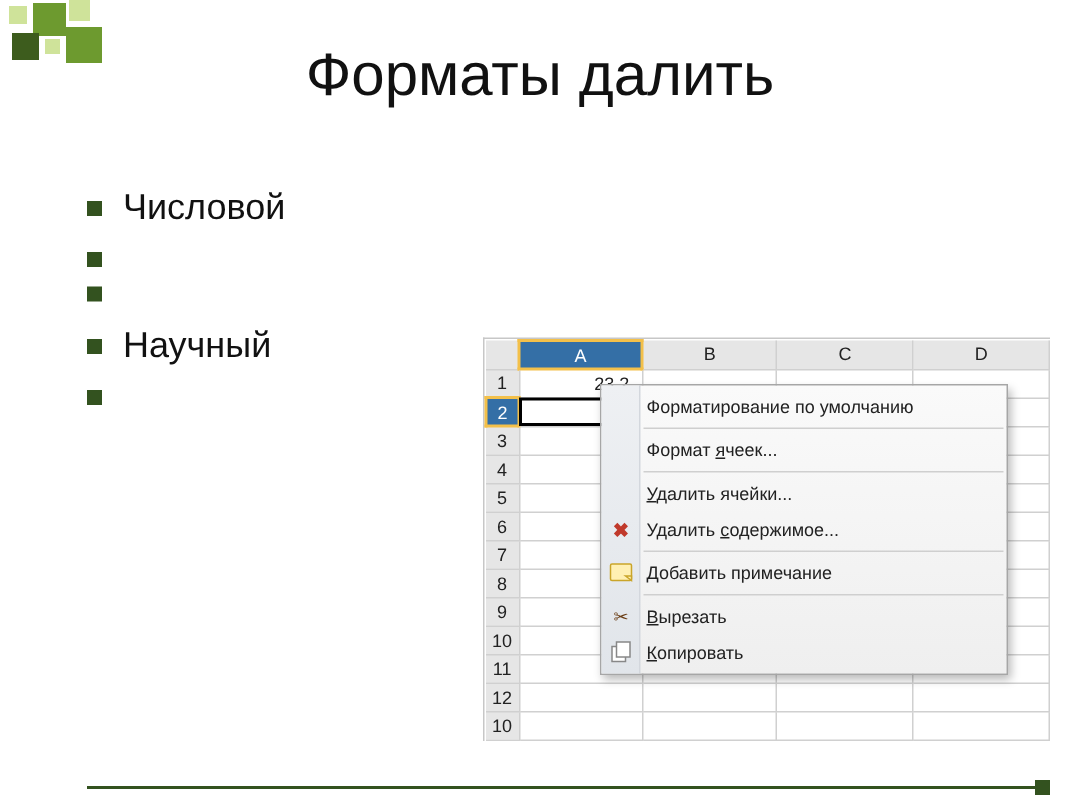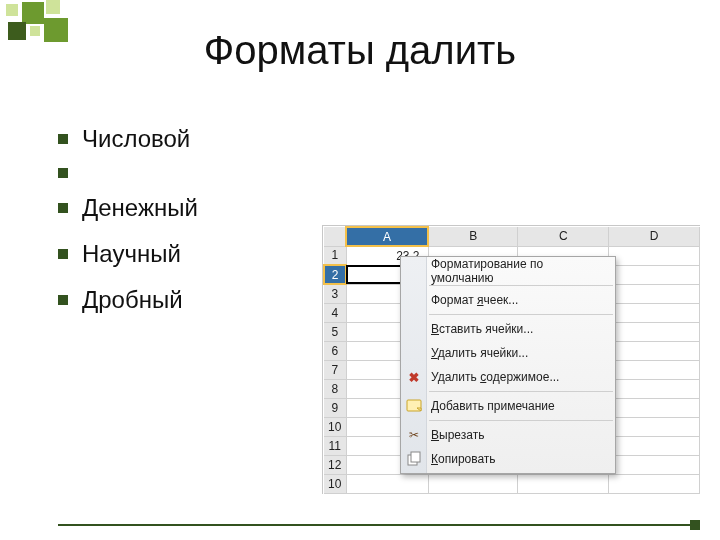--- a/index.html
+++ b/index.html
@@ -87,21 +87,21 @@
     background: #346fa6; color: #fff; border: 2px solid #f3c04a;
   }
   .sheet tbody tr:nth-child(2) td.selcell {
     outline: 2px solid #000; outline-offset: -2px;
   }
 
   
   .ctxmenu {
     position: absolute;
     top: 256px; left: 400px;
-    width: 216px;
+    width: 272px;
     background: linear-gradient(#fafafa,#efefef);
     border: 1px solid #a6a6a6;
     box-shadow: 2px 3px 6px rgba(0,0,0,.28);
     font-family: "Segoe UI", Tahoma, Arial, sans-serif;
     font-size: 12px;
     padding: 2px 0;
   }
   .ctxmenu .iconcol {
     position: absolute; left:0; top:0; bottom:0; width:26px;
     background: linear-gradient(#eef0f3,#e1e5ea);
@@ -149,29 +149,27 @@
   <div class="bullets" id="bullet-list">
       <div class="row">
         <span class="bsq"></span>
         <span>Числовой</span>
       </div>
       <div class="row">
         <span class="bsq"></span>
       </div>
       <div class="row">
         <span class="bsq"></span>
-        <span>Денежный</span>
       </div>
       <div class="row">
         <span class="bsq"></span>
         <span>Научный</span>
       </div>
       <div class="row">
         <span class="bsq"></span>
-        <span>Дробный</span>
       </div>
     </div>
 </div>
 
 <div class="sheet">
   <table>
     <thead>
       <tr id="colhdr-row">
         <th class="rowhdr"></th>
       <th class="colA" style="width: 82px;">A</th>
@@ -281,23 +279,20 @@
   <div class="items" id="ctx-items">
       <div class="item">
         <span>Форматирование по умолчанию</span>
       </div>
       <div class="sep"></div>
       <div class="item">
         <span>Формат <u>я</u>чеек...</span>
       </div>
       <div class="sep"></div>
       <div class="item">
-        <span><u>В</u>ставить ячейки...</span>
-      </div>
-      <div class="item">
         <span><u>У</u>далить ячейки...</span>
       </div>
       <div class="item">
         <span class="ico ico-del">✖</span>
         <span>Удалить <u>с</u>одержимое...</span>
       </div>
       <div class="sep"></div>
       <div class="item">
         <span class="ico ico-note">
           <svg width="16" height="14">

